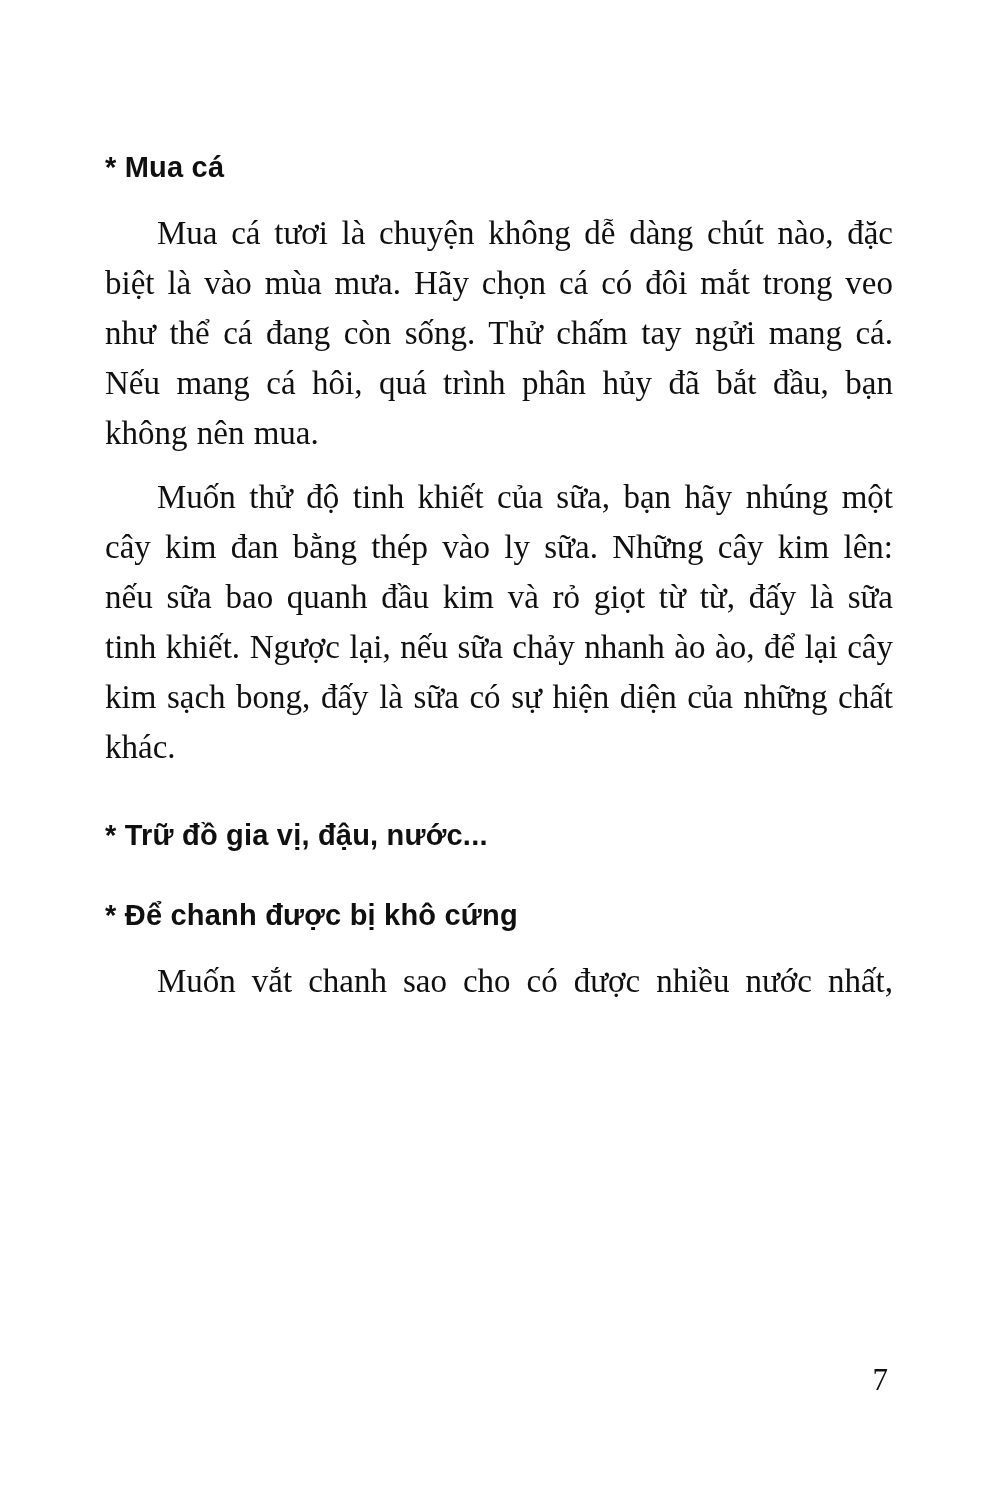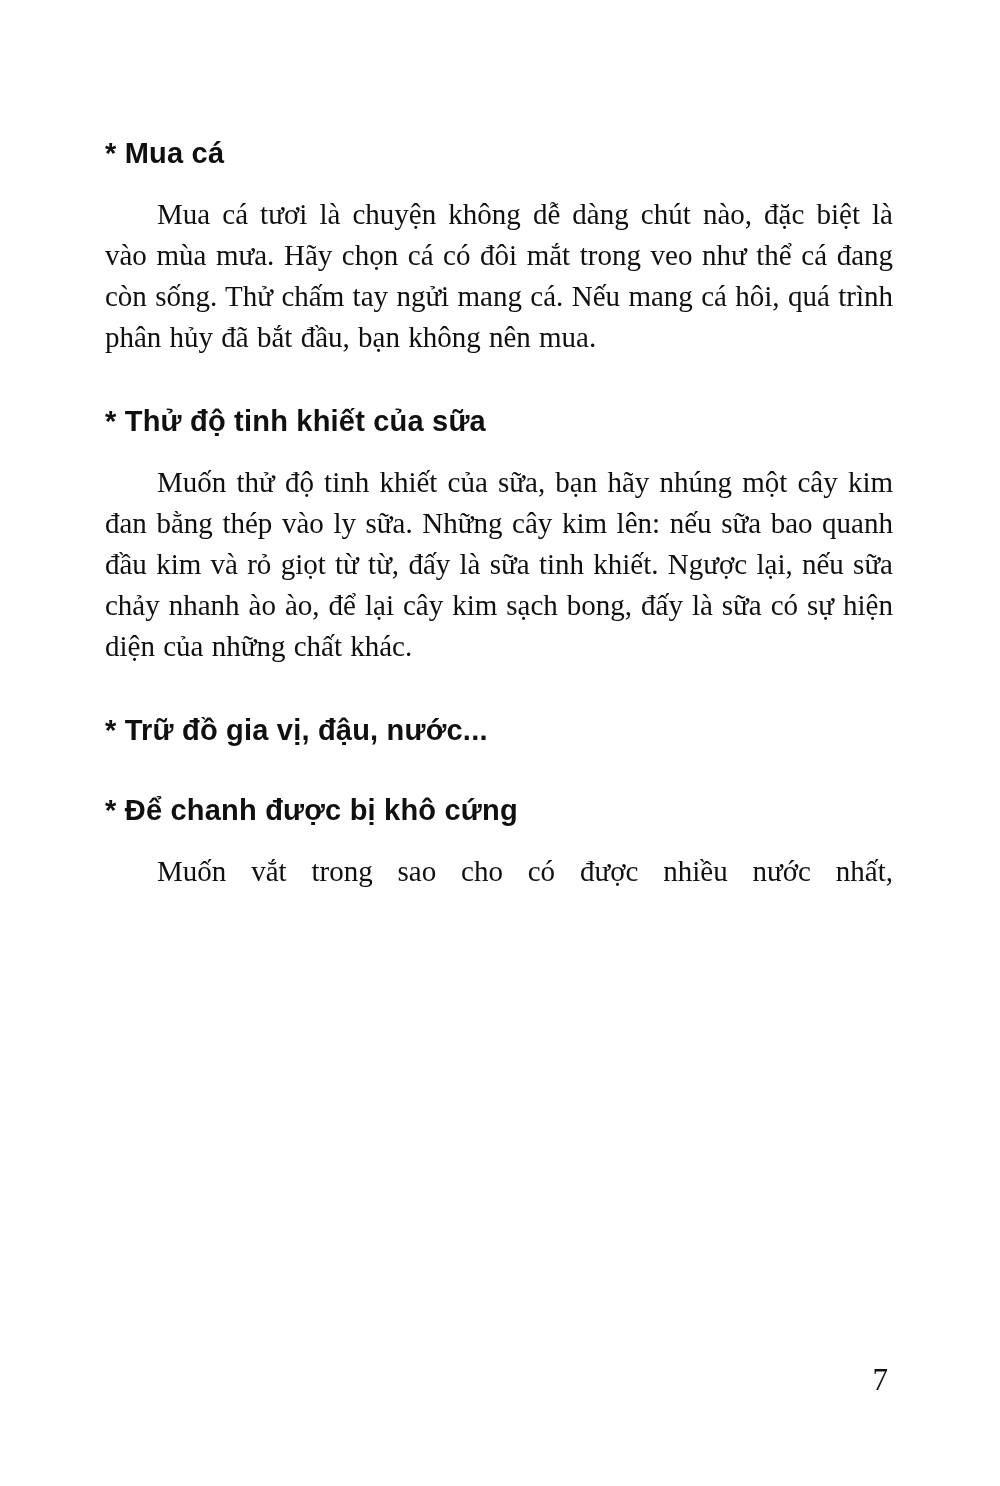--- a/index.html
+++ b/index.html
@@ -25,26 +25,26 @@
   .section-heading {
     font-family: "Liberation Sans", "DejaVu Sans", sans-serif;
     font-weight: bold;
     font-size: 29px;
     line-height: 34px;
     margin: 46px 0 24px 0;
     text-align: left;
     letter-spacing: 0.2px;
   }
   .section:first-child .section-heading {
-    margin-top: 0;
+    margin-top: 14px;
   }
   .body-paragraph {
     font-family: "Liberation Serif", "DejaVu Serif", serif;
-    font-size: 29px;
-    line-height: 41px;
+    font-size: 33px;
+    line-height: 50px;
     text-align: justify;
     text-indent: 52px;
     margin: 0 0 14px 0;
     word-spacing: 1px;
   }
   .body-paragraph.fill-line {
     text-align-last: justify;
   }
   .page-number {
     position: absolute;
@@ -60,29 +60,28 @@
 
 <div class="page">
   <div class="content">
 
     <div class="section">
       <h2 class="section-heading">* Mua cá</h2>
       <p class="body-paragraph">Mua cá tươi là chuyện không dễ dàng chút nào, đặc biệt là vào mùa mưa. Hãy chọn cá có đôi mắt trong veo như thể cá đang còn sống. Thử chấm tay ngửi mang cá. Nếu mang cá hôi, quá trình phân hủy đã bắt đầu, bạn không nên mua.</p>
     </div>
 
     <div class="section">
-      <h2 class="section-heading">* Thử độ tinh khiết của sữa</h2>
       <p class="body-paragraph">Muốn thử độ tinh khiết của sữa, bạn hãy nhúng một cây kim đan bằng thép vào ly sữa. Những cây kim lên: nếu sữa bao quanh đầu kim và rỏ giọt từ từ, đấy là sữa tinh khiết. Ngược lại, nếu sữa chảy nhanh ào ào, để lại cây kim sạch bong, đấy là sữa có sự hiện diện của những chất khác.</p>
     </div>
 
     <div class="section">
       <h2 class="section-heading">* Trữ đồ gia vị, đậu, nước...</h2>
     </div>
 
     <div class="section">
       <h2 class="section-heading">* Để chanh được bị khô cứng</h2>
-      <p class="body-paragraph fill-line">Muốn vắt trong sao cho có được nhiều nước nhất,</p>
+      <p class="body-paragraph fill-line">Muốn vắt chanh sao cho có được nhiều nước nhất,</p>
     </div>
 
   </div>
 
   <div class="page-number">7</div>
 </div>
 
 </body></html>

